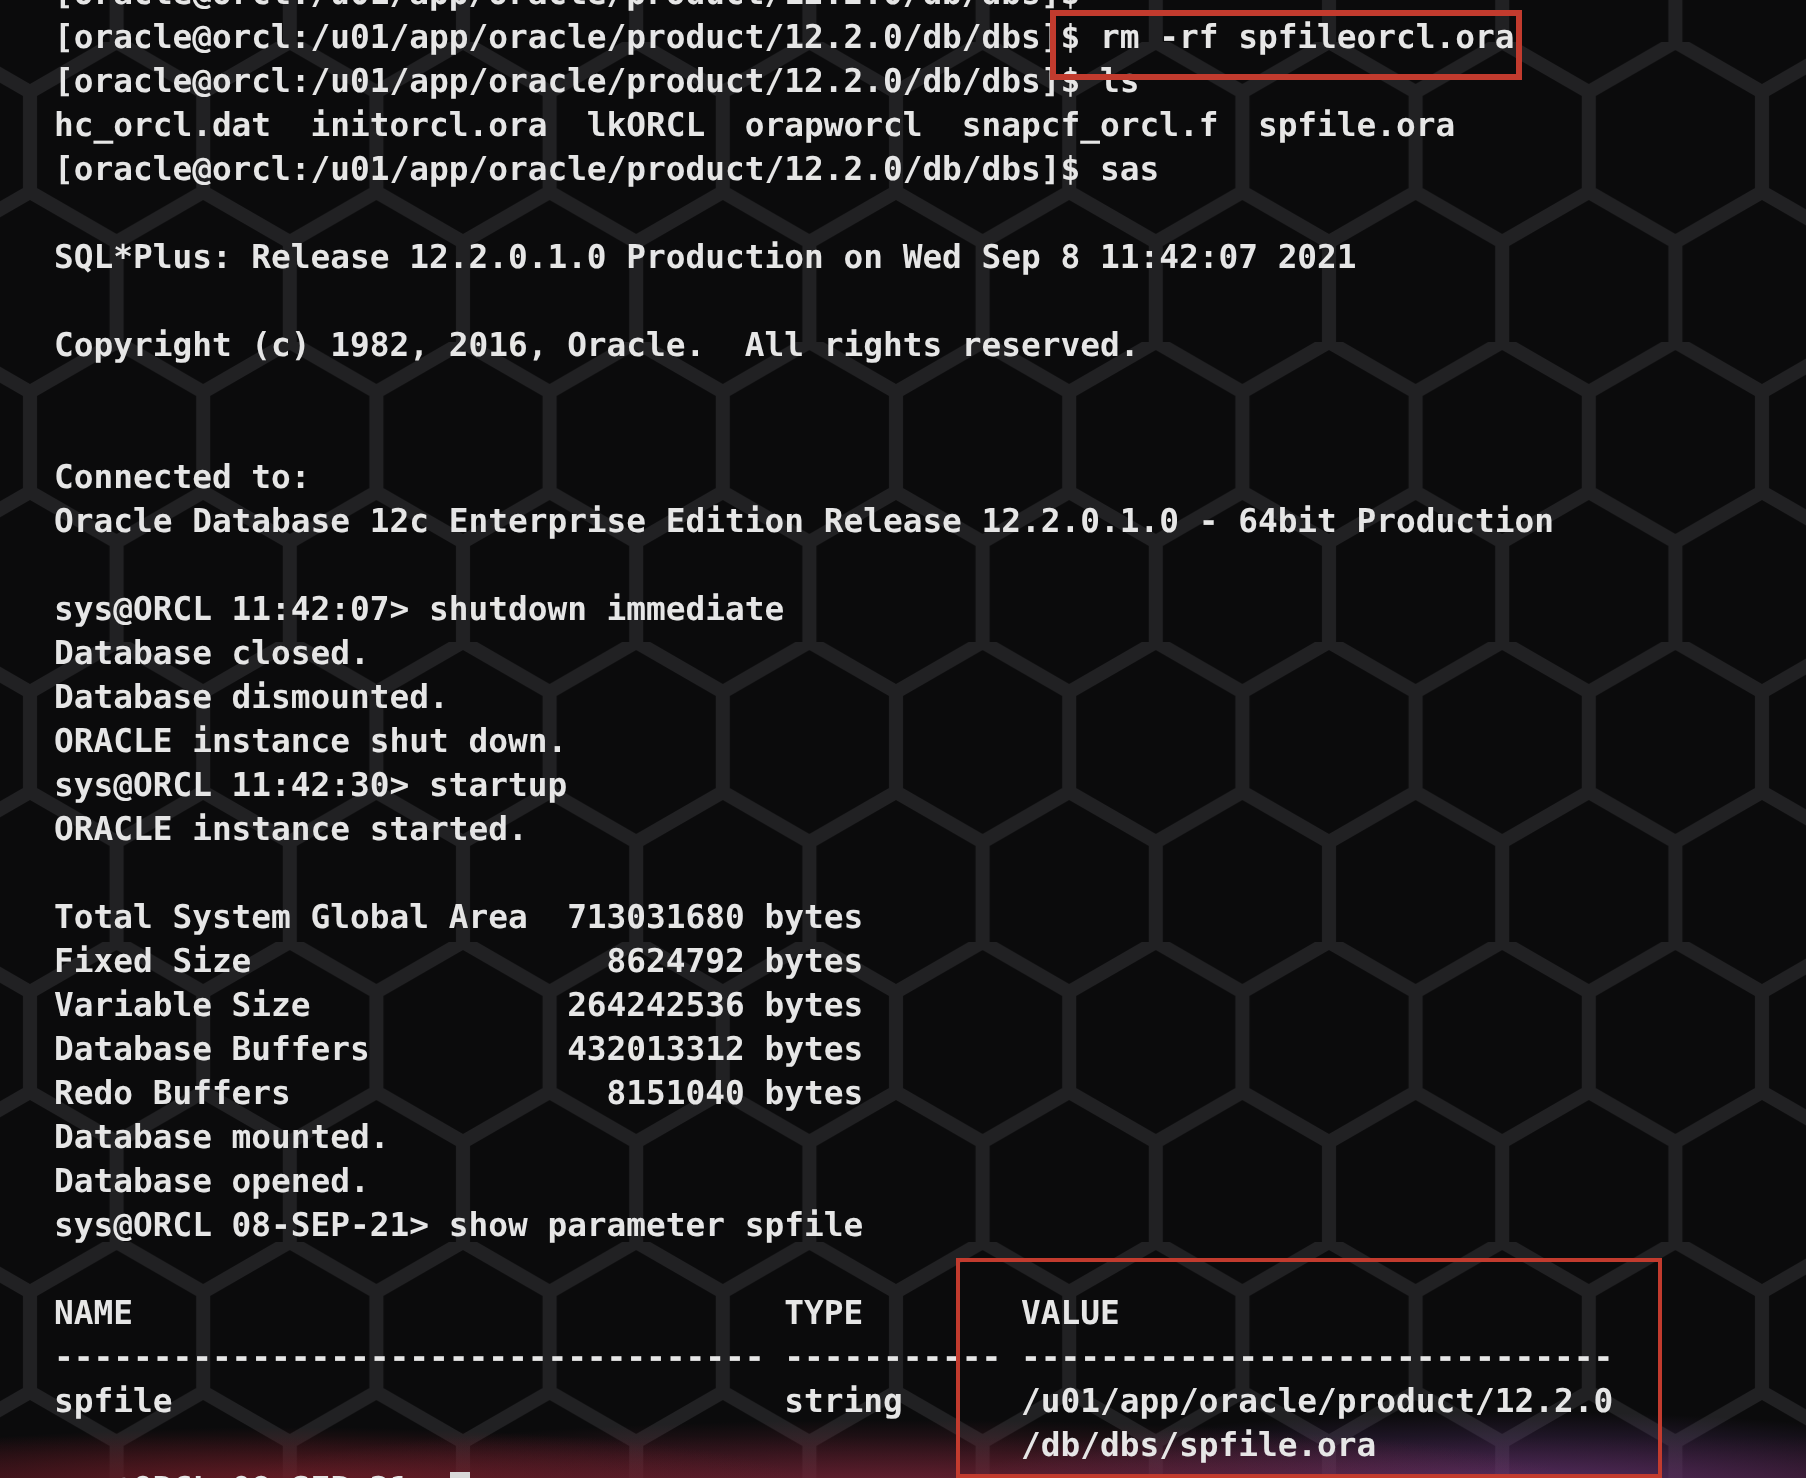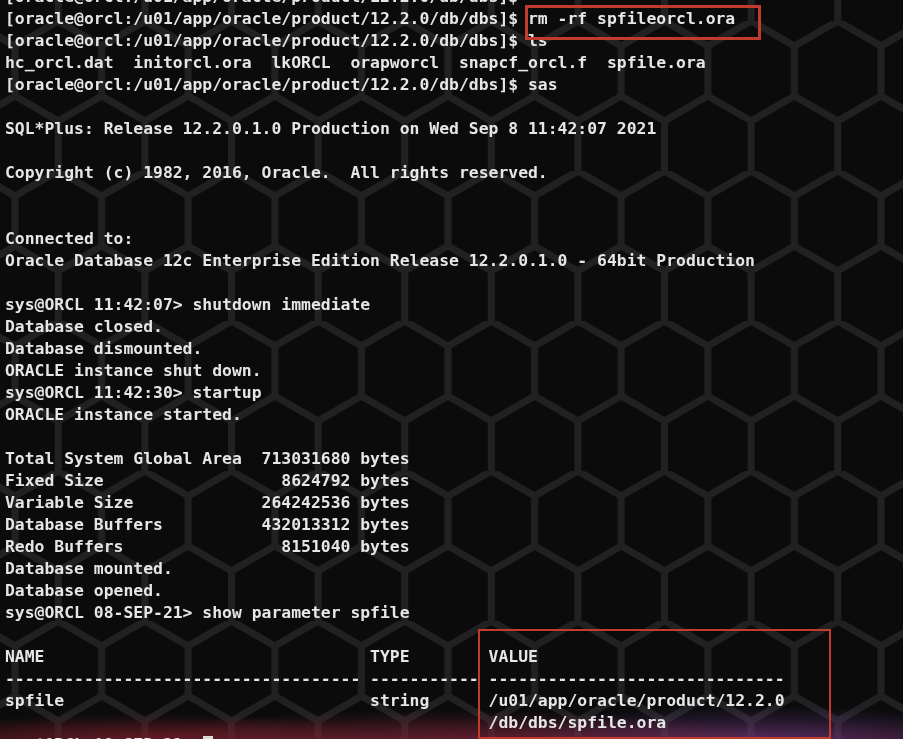--- a/index.html
+++ b/index.html
@@ -18,21 +18,21 @@
       radial-gradient(520px 52px at 50% 110%, rgba(158,48,74,.55), rgba(158,48,74,0) 66%),
       radial-gradient(420px 58px at 84% 110%, rgba(128,72,165,.55), rgba(128,72,165,0) 66%),
       linear-gradient(to top, rgba(58,16,26,.55), rgba(58,16,26,0) 40%);
   }
   .terminal{
     position:absolute;left:5px;top:-14px;z-index:2;margin:0;
     font-size:16.4px;font-weight:bold;
     color:var(--text,#e6e6e6);
     letter-spacing:0;
   }
-  .tline{height:22px;line-height:22px;white-space:pre;}
+  .tline{height:22px;line-height:22px;white-space:pre;margin-left:22px;}
   .cursor{
     display:inline-block;width:10px;height:19px;
     background:var(--cursor,#d8d8d8);
     vertical-align:middle;margin-left:1px;
   }
   .hl-box{
     position:absolute;z-index:3;
     border:3px solid var(--red,#c23b2e);
     background:transparent;
   }

